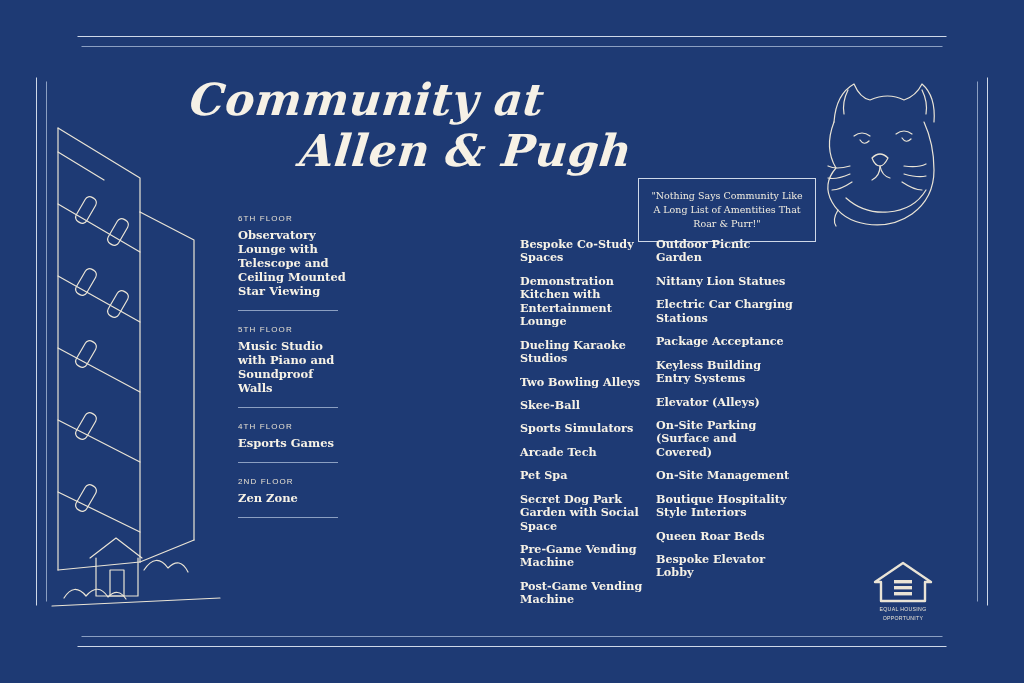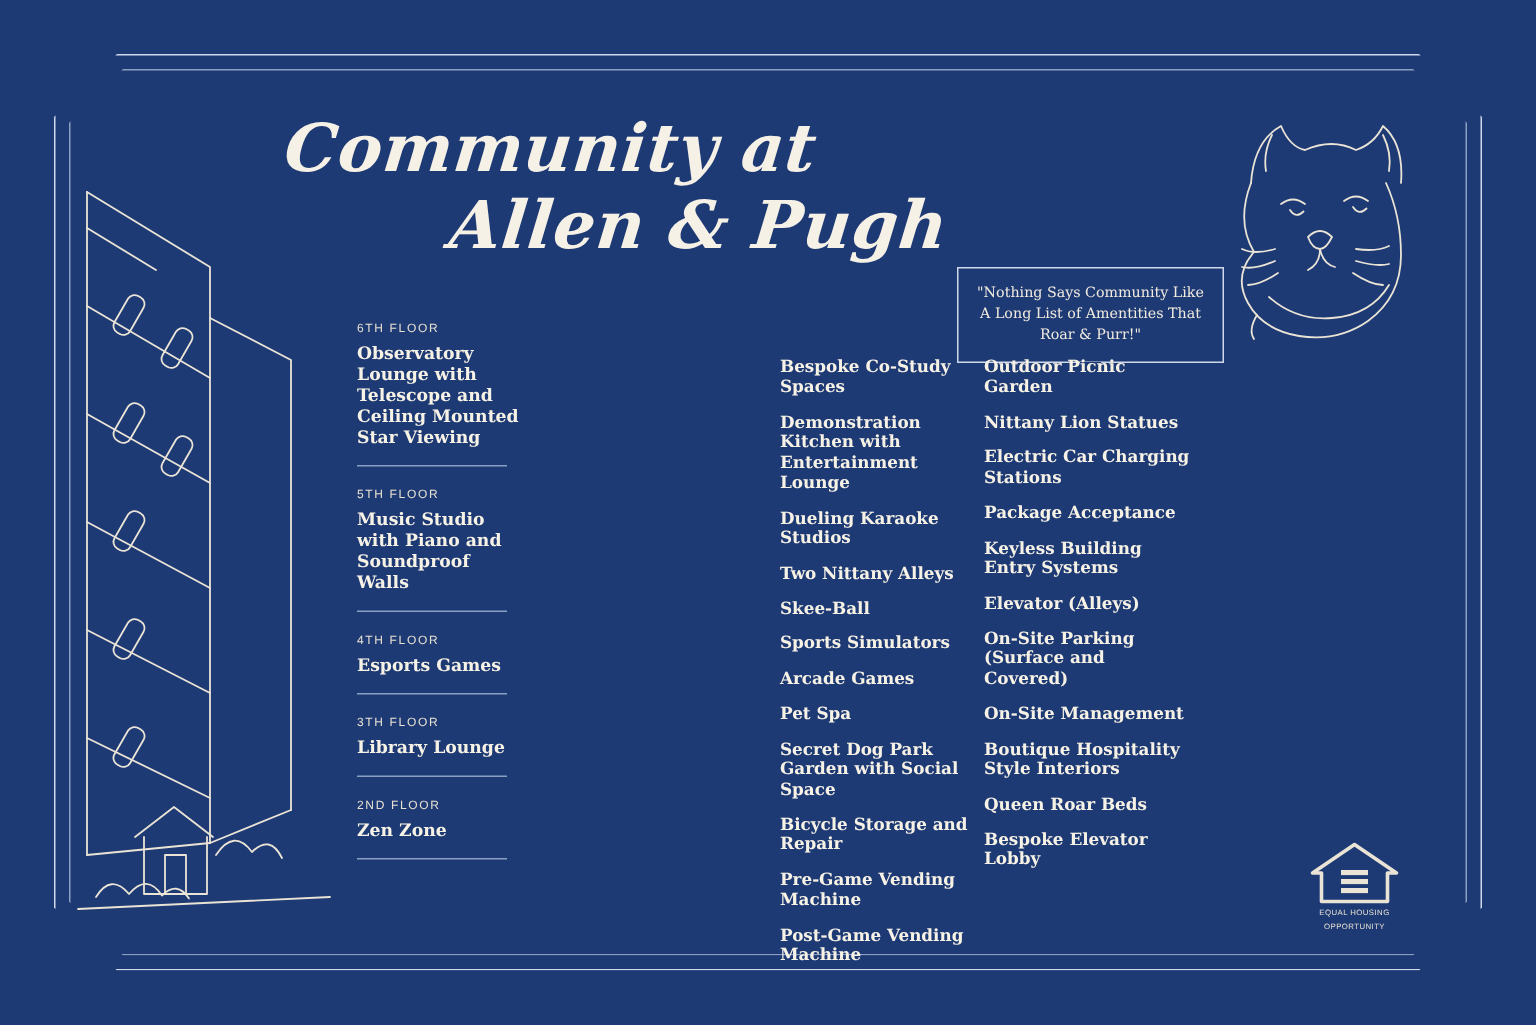--- a/index.html
+++ b/index.html
@@ -266,42 +266,36 @@
     <div class="floor-label">5TH FLOOR</div>
     <div class="floor-name">Music Studio with Piano and Soundproof Walls</div>
     <div class="floor-rule"></div>
   </div>
   <div class="floor-block">
     <div class="floor-label">4TH FLOOR</div>
     <div class="floor-name">Esports Games</div>
     <div class="floor-rule"></div>
   </div>
   <div class="floor-block">
-    <div class="floor-label">3TH FLOOR</div>
-    <div class="floor-name">Library Lounge</div>
-    <div class="floor-rule"></div>
-  </div>
-  <div class="floor-block">
     <div class="floor-label">2ND FLOOR</div>
     <div class="floor-name">Zen Zone</div>
     <div class="floor-rule"></div>
   </div>
 </div>
 
 <div class="amen-col c1">
   <div class="amen-item">Bespoke Co-Study Spaces</div>
   <div class="amen-item">Demonstration Kitchen with Entertainment Lounge</div>
   <div class="amen-item">Dueling Karaoke Studios</div>
-  <div class="amen-item">Two Nittany Alleys</div>
+  <div class="amen-item">Two Bowling Alleys</div>
   <div class="amen-item">Skee-Ball</div>
   <div class="amen-item">Sports Simulators</div>
-  <div class="amen-item">Arcade Games</div>
+  <div class="amen-item">Arcade Tech</div>
   <div class="amen-item">Pet Spa</div>
   <div class="amen-item">Secret Dog Park Garden with Social Space</div>
-  <div class="amen-item">Bicycle Storage and Repair</div>
   <div class="amen-item">Pre-Game Vending Machine</div>
   <div class="amen-item">Post-Game Vending Machine</div>
 </div>
 
 <div class="amen-col c2">
   <div class="amen-item">Outdoor Picnic Garden</div>
   <div class="amen-item">Nittany Lion Statues</div>
   <div class="amen-item">Electric Car Charging Stations</div>
   <div class="amen-item">Package Acceptance</div>
   <div class="amen-item">Keyless Building Entry Systems</div>

